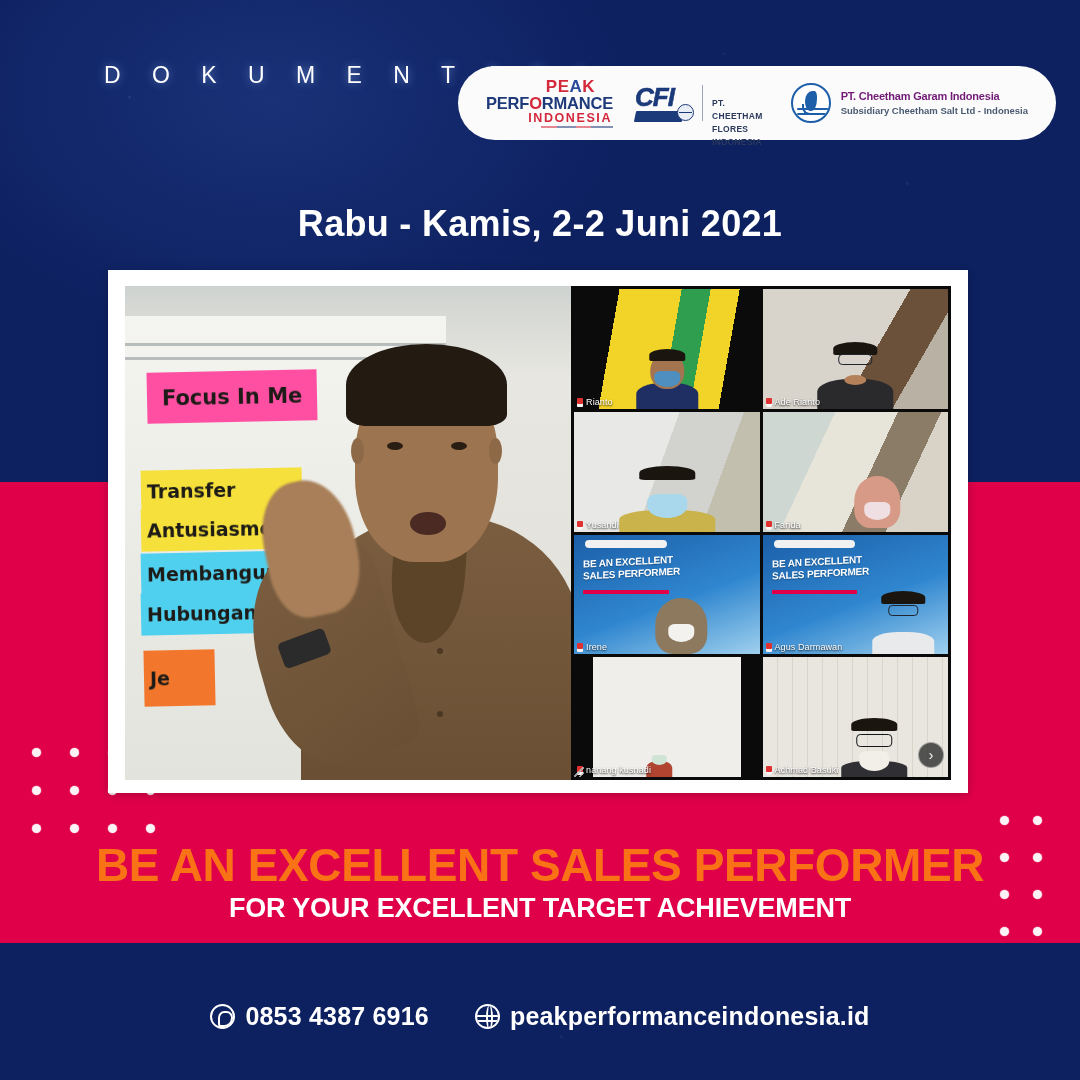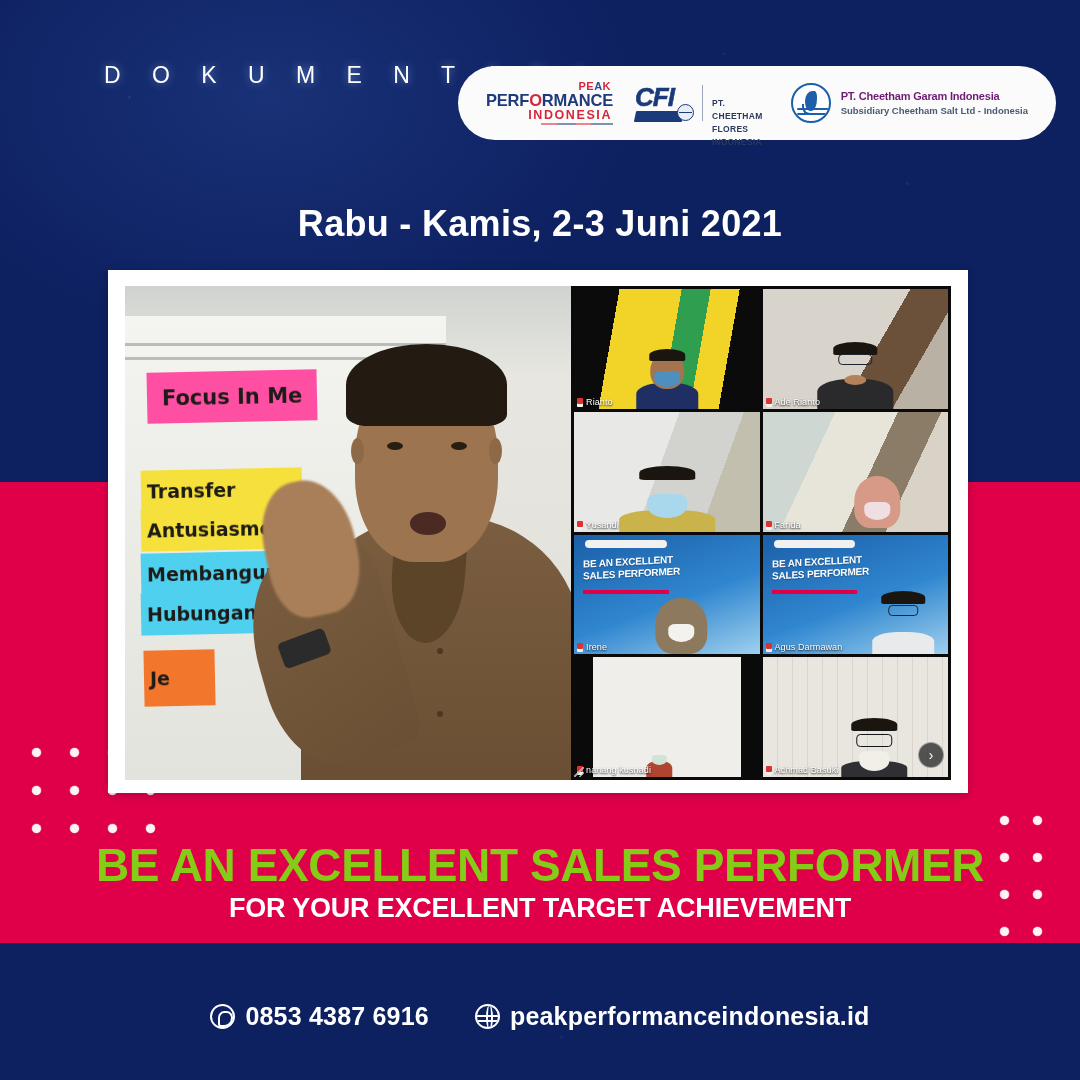--- a/index.html
+++ b/index.html
@@ -54,22 +54,22 @@
 
   #logo-bar {
     position:absolute; left:458px; top:66px; width:598px; height:74px;
     background:#fbfbfb; border-radius:37px;
     display:flex; align-items:center; justify-content:center; gap:0;
   }
 
   
   .logo-peak { display:flex; flex-direction:column; align-items:center;
                line-height:1.0; padding:0 10px; }
-  .lp-peak { font-size:11px; font-weight:bold; color:#d4283c; letter-spacing:.5px;
-             align-self:flex-end; margin-right:2px; }
+  .lp-peak { font-size:17px; font-weight:bold; color:#d4283c; letter-spacing:.5px;
+             align-self:flex-end; margin-right:18px; }
   .lp-peak .pk-a { color:#2b4b9b; }
   .lp-perf { font-size:16.5px; font-weight:bold; color:#1f3a7a; letter-spacing:-.2px; }
   .lp-perf .pk-o { color:#d4283c; }
   .lp-indo { font-size:12.5px; font-weight:bold; color:#d4283c; letter-spacing:1.6px;
              align-self:flex-end; margin-right:1px; }
   .lp-rule { width:72px; height:2px; margin-top:2px; align-self:flex-end;
              background:linear-gradient(90deg,#d4283c 0 22%,#1f3a7a 22% 48%,#d4283c 48% 70%,#1f3a7a 70% 100%);
              opacity:.55; }
 
   
@@ -213,21 +213,21 @@
               color:#fff; font-size:14px; }
   #resize-grip { position:absolute; left:3px; bottom:3px; width:10px; height:10px;
                  background:
                    linear-gradient(135deg,transparent 44%,#bdbdbd 44% 56%,transparent 56%),
                    linear-gradient(135deg,transparent 72%,#bdbdbd 72% 84%,transparent 84%);
                  opacity:.8; }
 
   
   #headline {
     position:absolute; left:0; right:0; top:838px; text-align:center;
-    font-size:46px; font-weight:bold; color:#84cc16; letter-spacing:-.4px;
+    font-size:46px; font-weight:bold; color:#f97316; letter-spacing:-.4px;
   }
   #subheadline {
     position:absolute; left:0; right:0; top:893px; text-align:center;
     font-size:27px; font-weight:bold; color:#ffffff; letter-spacing:-.2px;
   }
 
   
   #footer { position:absolute; left:0; right:0; top:993px; height:46px;
             display:flex; align-items:center; justify-content:center; gap:46px; }
   .f-item { display:flex; align-items:center; gap:10px; color:#fff;
@@ -321,21 +321,21 @@
         <span class="wave1"></span>
         <span class="wave2"></span>
       </div>
       <div>
         <div class="cgi-txt1">PT. Cheetham Garam Indonesia</div>
         <div class="cgi-txt2">Subsidiary Cheetham Salt Ltd - Indonesia</div>
       </div>
     </div>
   </div>
 
-  <div id="date-title">Rabu - Kamis, 2-3 Juni 2021</div>
+  <div id="date-title">Rabu - Kamis, 2-2 Juni 2021</div>
 
   <div id="photo-frame">
     <div id="photo">
 
       <div id="speaker">
         <div class="board">
           <div class="board-line" style="top:6%"></div>
           <div class="board-line" style="top:9%"></div>
           <div class="sticky st1">Focus In Me</div>
           <div class="sticky st2">Transfer</div>

